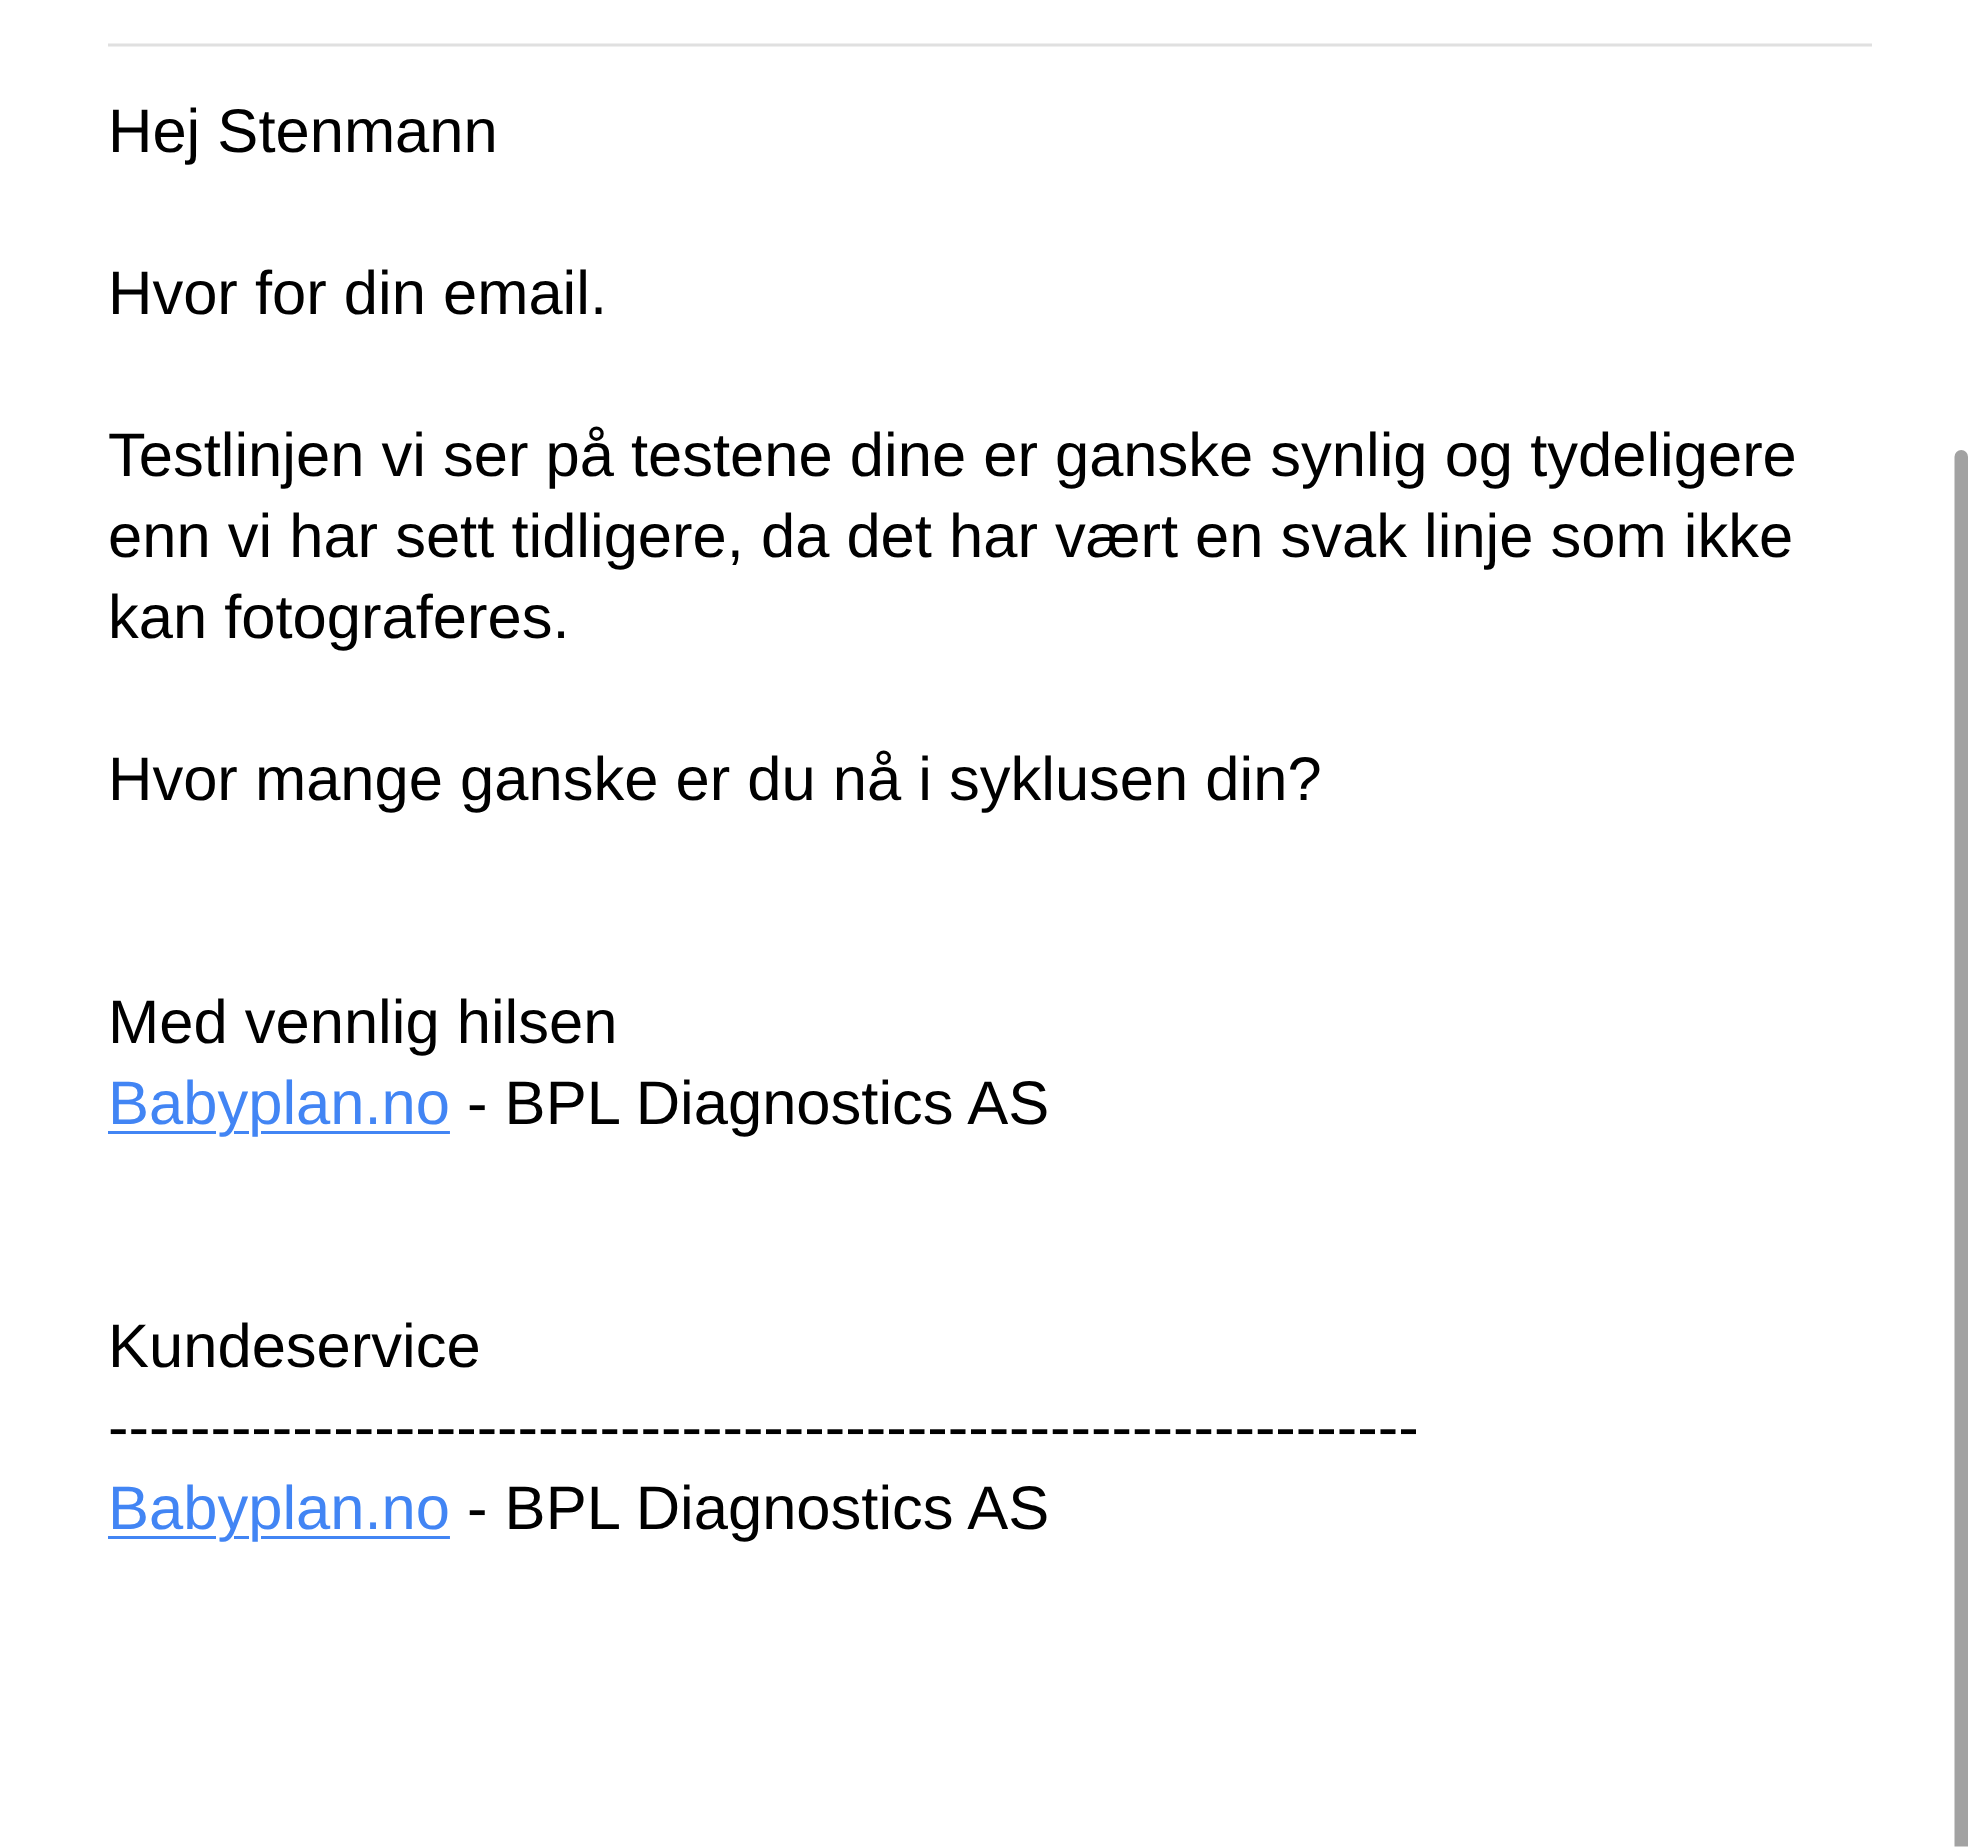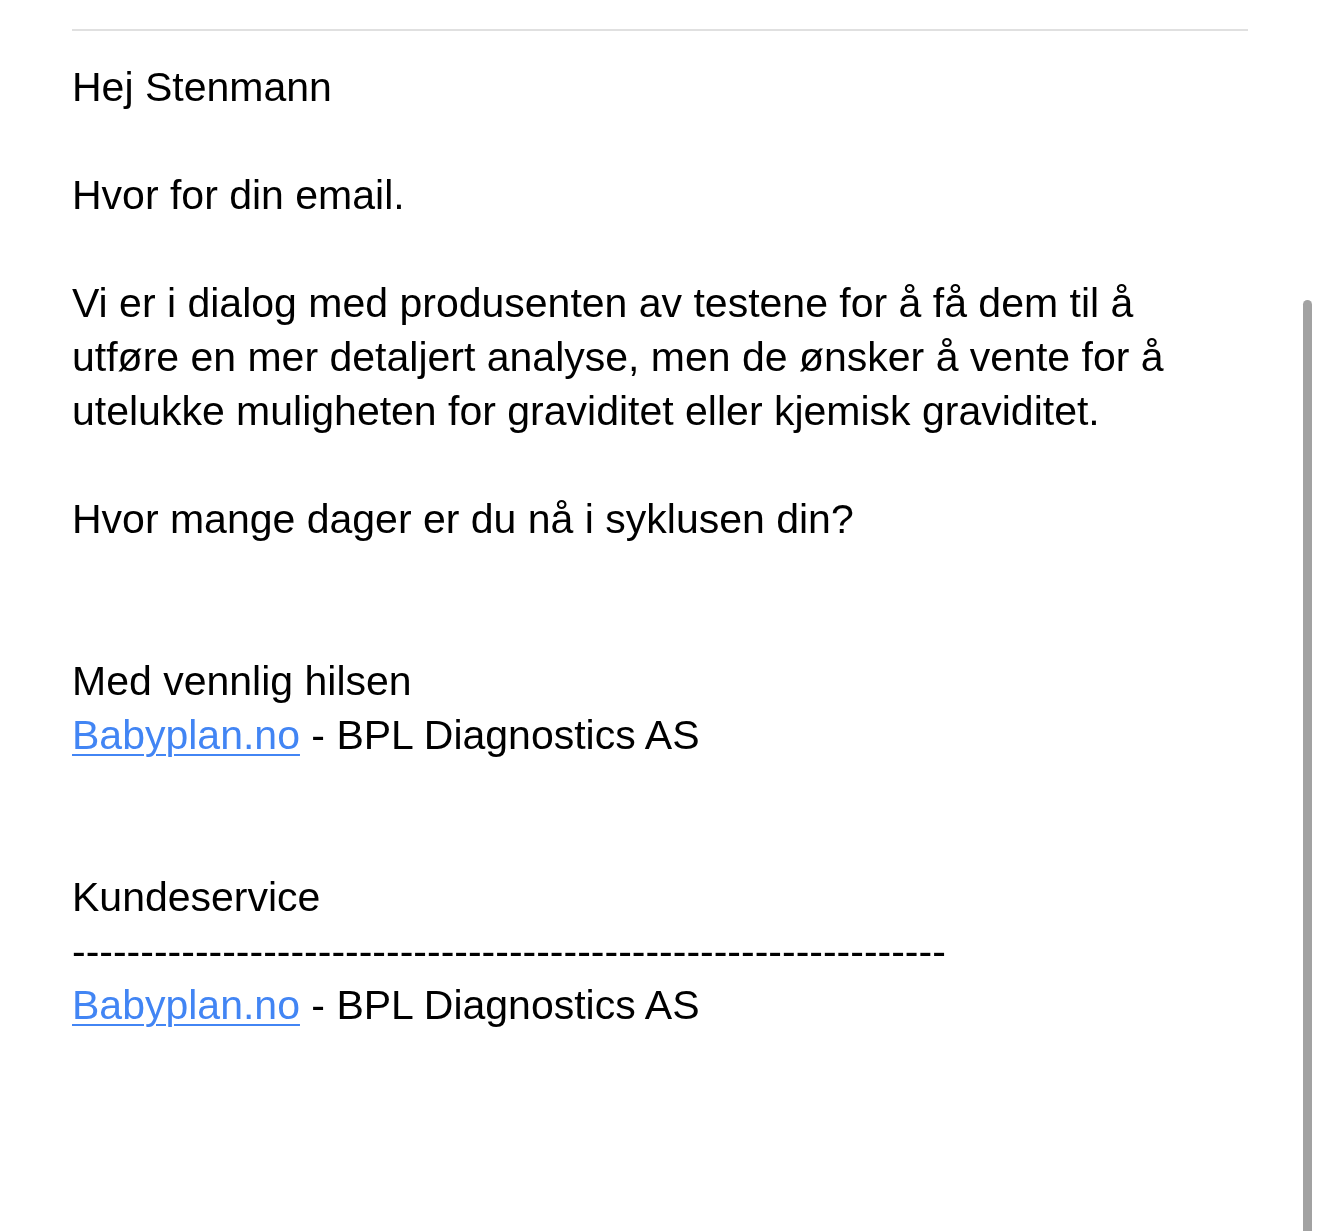--- a/index.html
+++ b/index.html
@@ -65,25 +65,25 @@
 <div class="message-body">
 
   <p>Hej Stenmann</p>
 
   <div class="spacer-1"></div>
 
   <p>Hvor for din email.</p>
 
   <div class="spacer-1"></div>
 
-  <p>Vi er i dialog med produsenten av testene for å få dem til å utføre en mer detaljert analyse, men de ønsker å vente for å utelukke muligheten for graviditet eller kjemisk graviditet.</p>
+  <p>Testlinjen vi ser på testene dine er ganske synlig og tydeligere enn vi har sett tidligere, da det har vært en svak linje som ikke kan fotograferes.</p>
 
   <div class="spacer-1"></div>
 
-  <p>Hvor mange dager er du nå i syklusen din?</p>
+  <p>Hvor mange ganske er du nå i syklusen din?</p>
 
   <div class="spacer-2"></div>
 
   <p>Med vennlig hilsen</p>
   <p><a href="#" class="body-link">Babyplan.no</a><span> - BPL Diagnostics AS</span></p>
 
   <div class="spacer-2"></div>
 
   <p>Kundeservice</p>
   <p class="separator-line">----------------------------------------------------------------</p>

